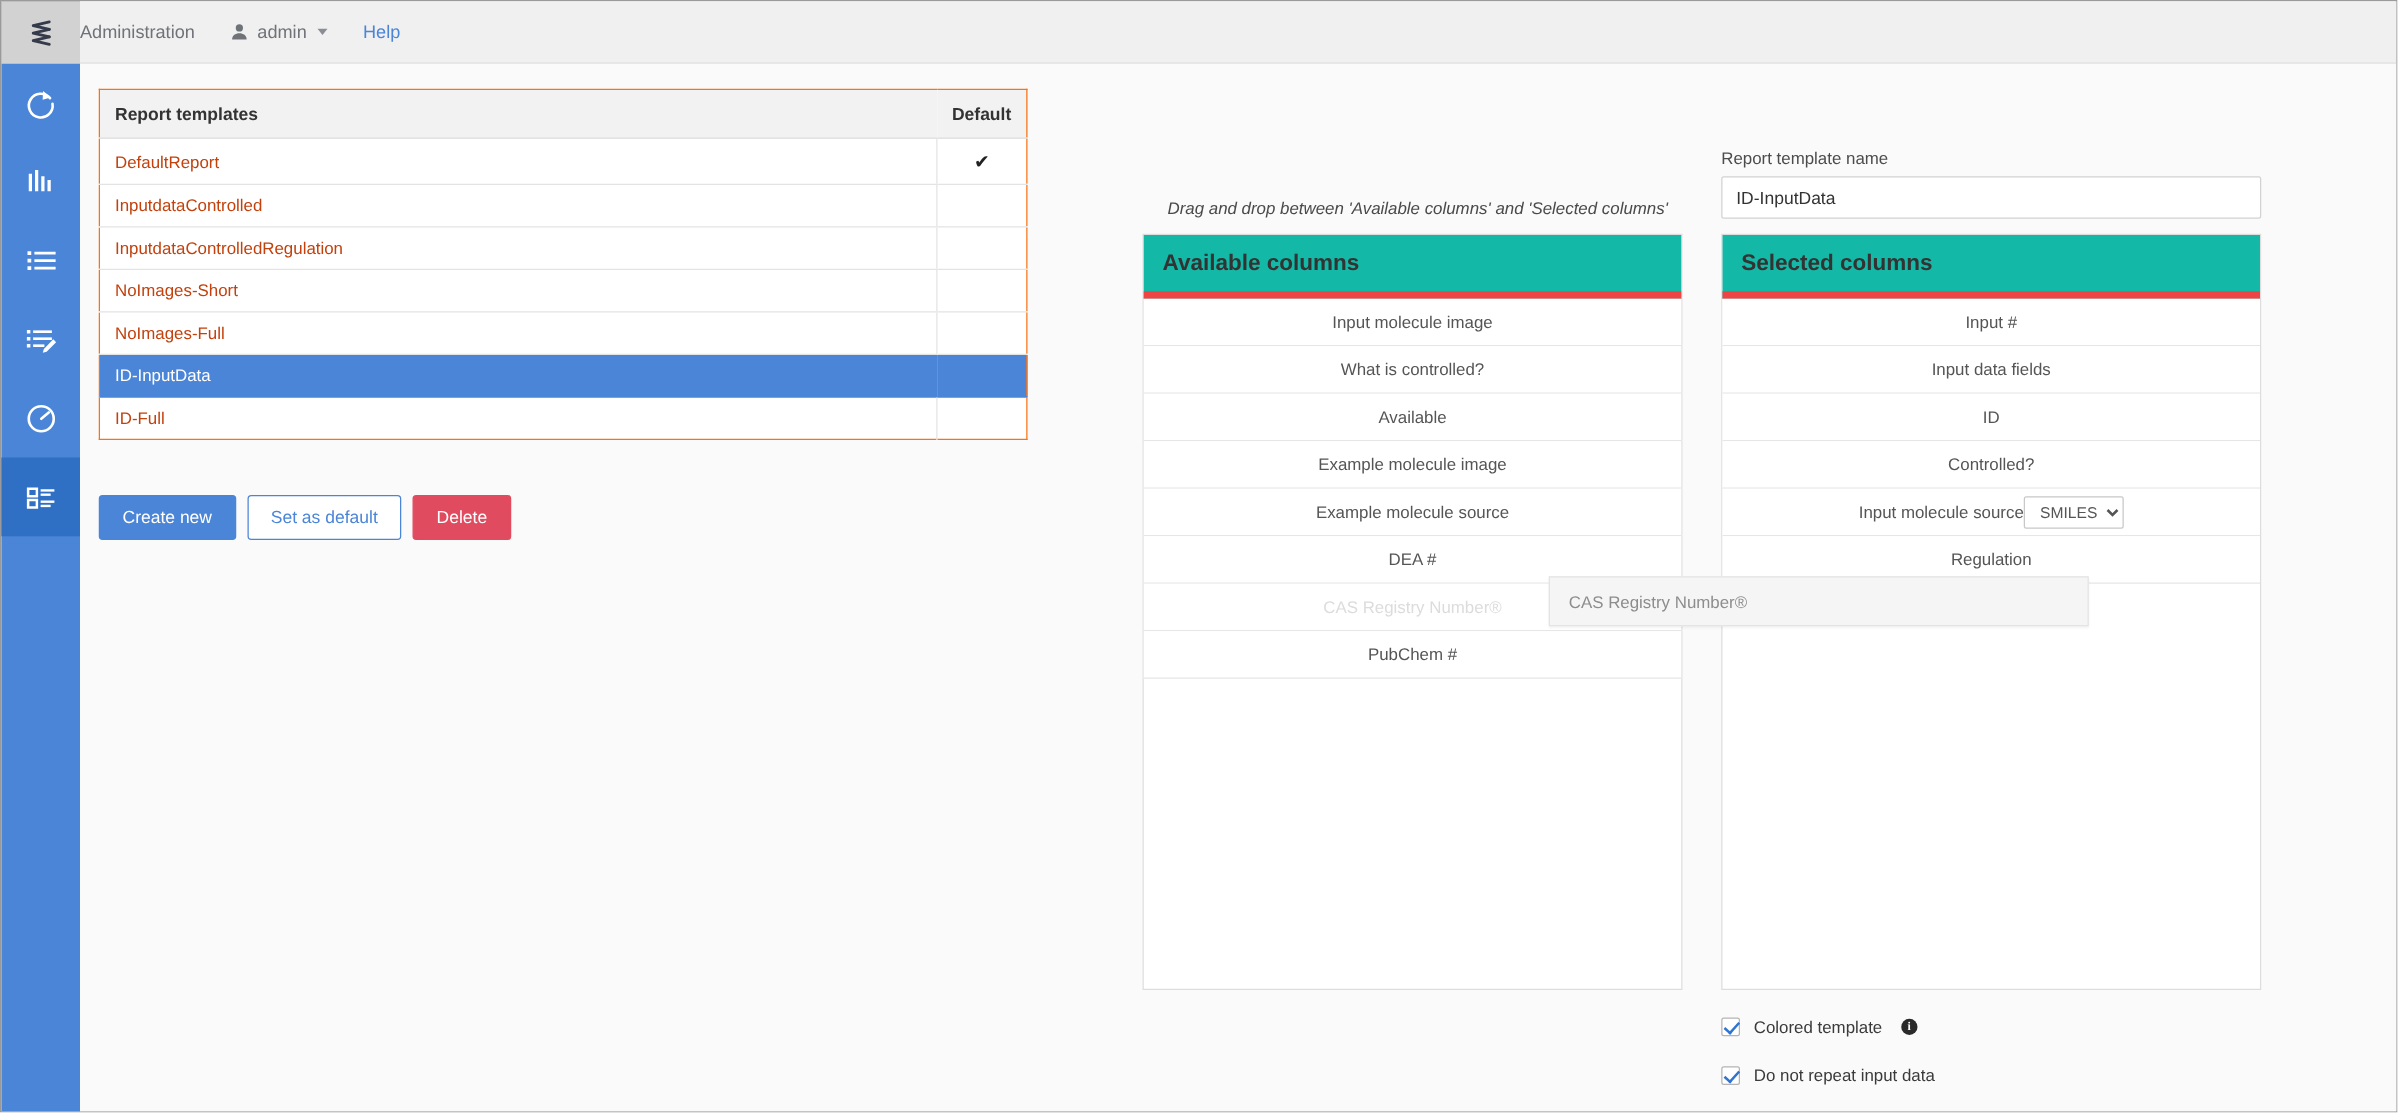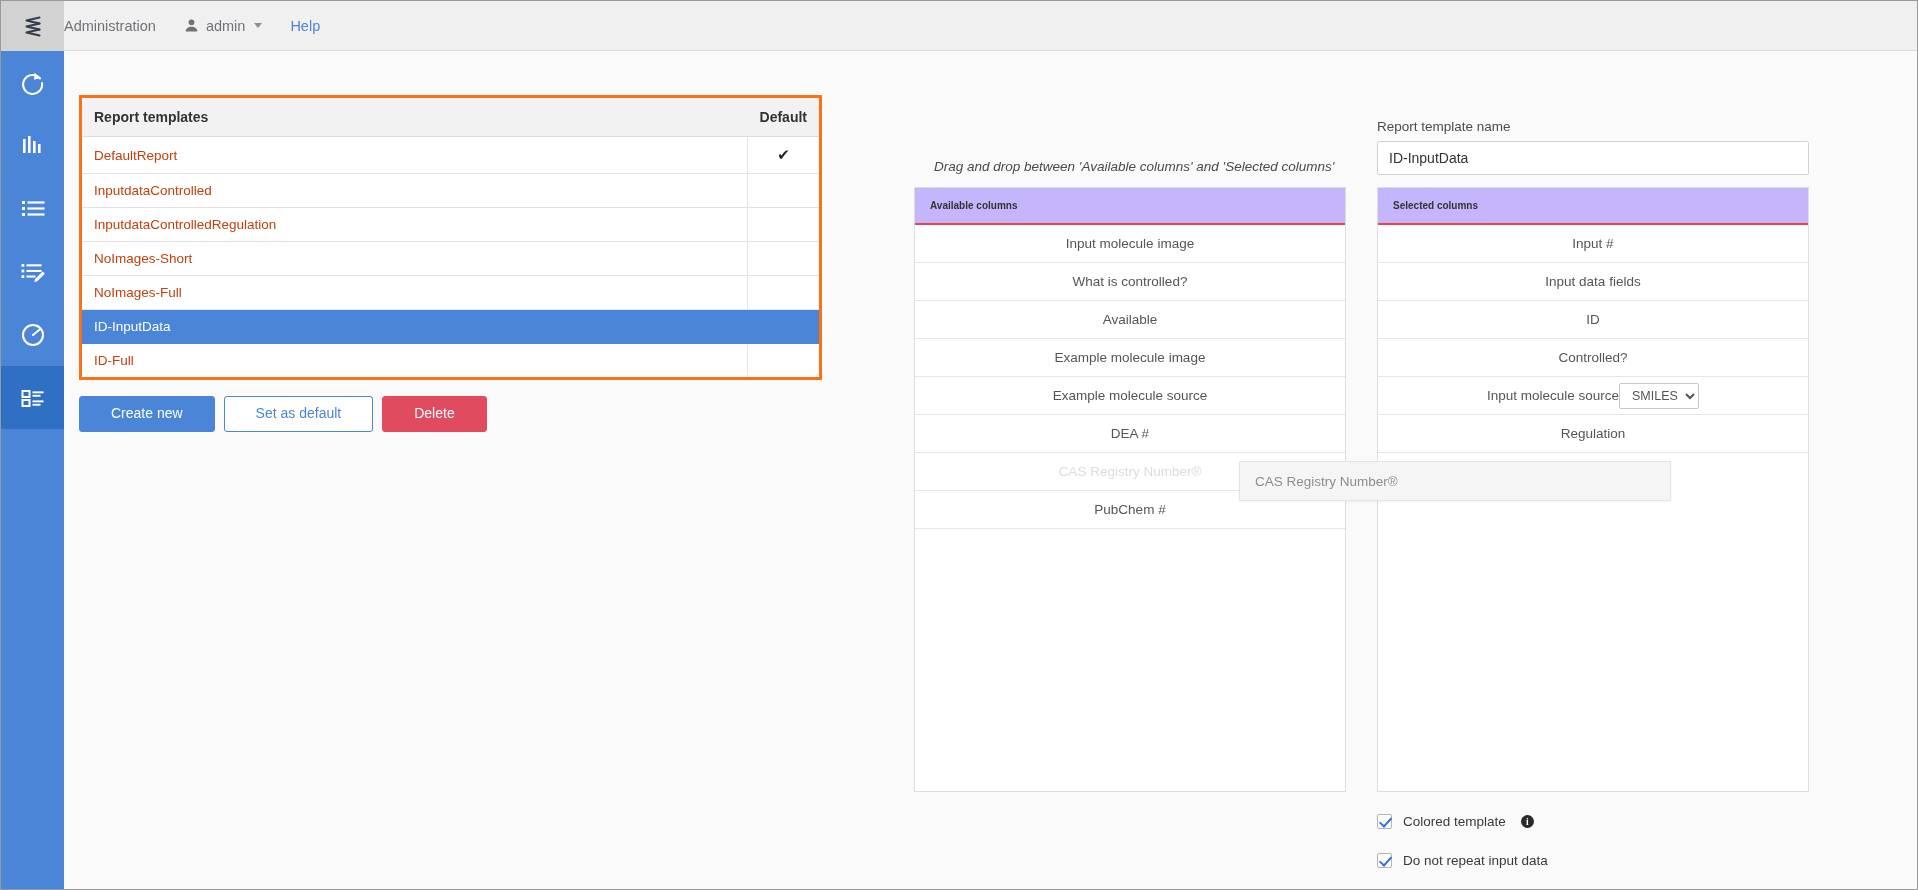--- a/index.html
+++ b/index.html
@@ -73,23 +73,22 @@
 
   
   #templates-panel {
     position: absolute; left: 15px; top: 20px;
     width: 743px;
   }
   table.tpl {
     width: 743px;
     border-collapse: collapse;
     background: #fff;
-    border: 3px solid #f97316;
+    border: 1px solid #f97316;
     font-size: 13.5px;
-    margin-top: 24px;
   }
   table.tpl th {
     background: #f2f2f2;
     font-weight: bold;
     text-align: left;
     padding: 11px 12px;
     border-bottom: 1px solid #dddddd;
     color: #333;
     font-size: 14px;
   }
@@ -111,21 +110,21 @@
   table.tpl tr.selected td.defcol { border-left-color: #4a85d8; }
   table.tpl tr { cursor: pointer; }
 
   .btn-row {
     position: absolute; left: 15px; top: 345px;
     display: flex; gap: 9px;
   }
   .btn {
     font-family: "Liberation Sans", sans-serif;
     font-size: 14px;
-    padding: 8px 31px;
+    padding: 8px 18px;
     border-radius: 3px;
     cursor: pointer;
     border: 1px solid transparent;
     line-height: 1.25;
     white-space: nowrap;
   }
   .btn-primary { background: #4a85d8; color: #fff; border-color: #4a85d8; }
   .btn-outline { background: #fff; color: #4a85d8; border-color: #4a85d8; }
   .btn-danger { background: #e04b5f; color: #fff; border-color: #e04b5f; }
 
@@ -139,24 +138,24 @@
     white-space: nowrap;
   }
   .colpanel {
     position: absolute;
     background: #fff;
     border: 1px solid #dddddd;
   }
   #available-panel { left: 850px; top: 136px; width: 432px; height: 605px; }
   #selected-panel  { left: 1313px; top: 136px; width: 432px; height: 605px; }
   .colpanel-head {
-    background: #c4b5fd;
-    border-bottom: 2px solid #ef4444;
+    background: #14b8a6;
+    border-bottom: 6px solid #ef4444;
     font-weight: bold;
-    font-size: 10px;
+    font-size: 18px;
     color: #333;
     padding: 12px 15px;
   }
   .col-item {
     border-bottom: 1px solid #e6e6e6;
     padding: 10px 15px;
     font-size: 13.5px;
     color: #555;
     height: 38px;
     display: flex;

